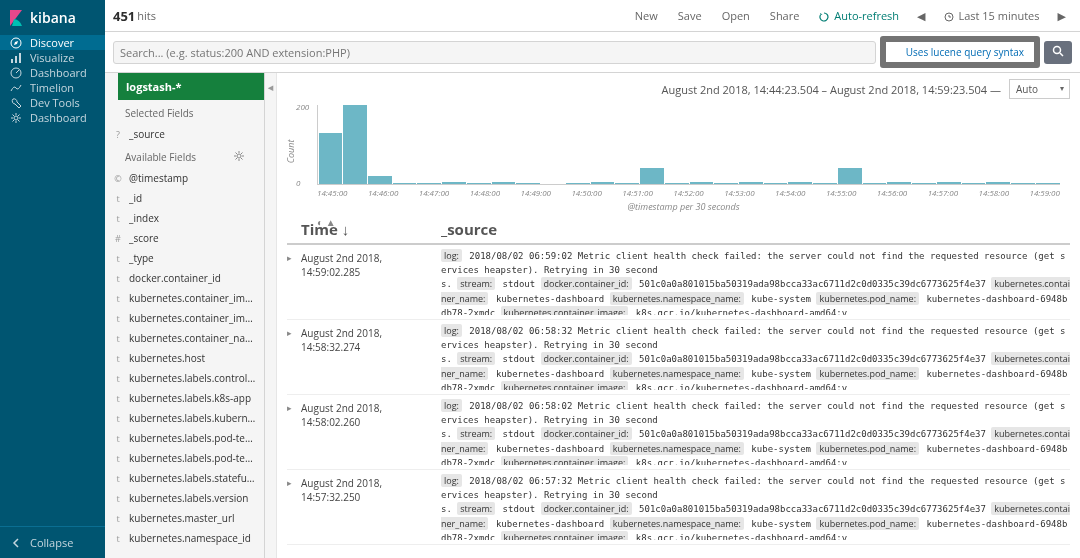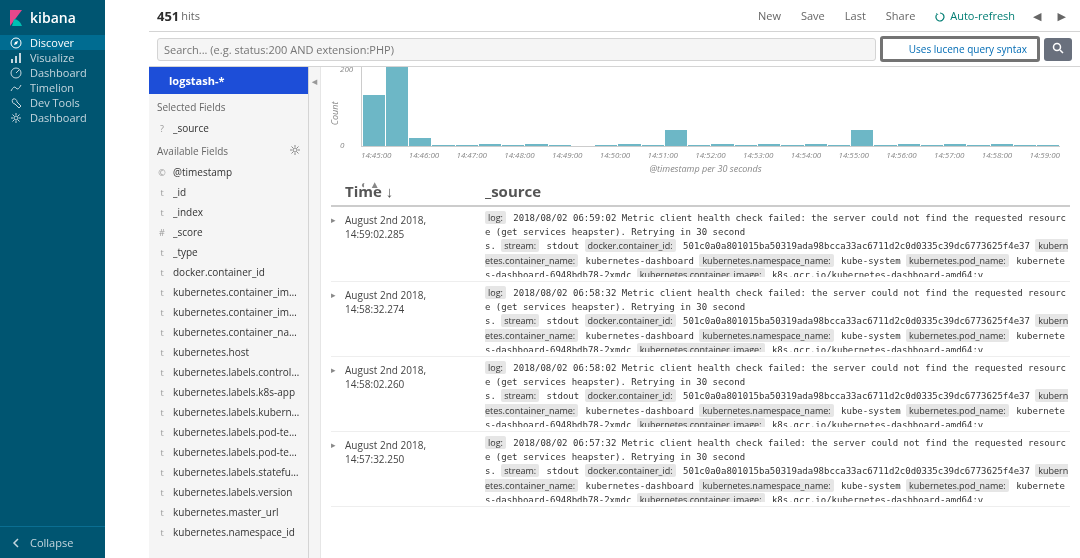--- a/index.html
+++ b/index.html
@@ -1,17 +1,17 @@
 <!DOCTYPE html>
 <html><head>
 <meta charset="utf-8">
 <style>
 * { margin:0; padding:0; box-sizing:border-box; font-family:"Open Sans",Helvetica,Arial,sans-serif; }
 body { width:1080px; height:558px; overflow:hidden; background:#fff; font-size:11px; color:#2d2d2d; }
-.app { display:flex; height:100%;gap:44px; }
+.app { display:flex; height:100%; }
 
 
 .nav { width:105px; background:#005571; color:#c5d6de; flex-shrink:0; display:flex; flex-direction:column; }
 .logo { display:flex; align-items:center; padding:8px 10px; color:#fff; font-size:14px; font-weight:600; }
 .logo svg { margin-right:6px; }
 .nav-item { display:flex; align-items:center; padding:0 10px; cursor:pointer; font-size:11px; }
 .nav-item svg { margin-right:8px; flex-shrink:0; }
 .nav-item.active { background:#006c91; color:#fff; }
 .nav-spacer { flex:1; }
 .collapse { display:flex; align-items:center; padding:8px 10px; font-size:11px; border-top:1px solid #0a6e92; }
@@ -25,34 +25,34 @@
 .top-actions { margin-left:auto; display:flex; align-items:center; gap:4px; }
 .top-link { padding:4px 8px; color:#666; cursor:pointer; }
 .top-link.refresh { color:#017D73; }
 .top-link svg { vertical-align:middle; margin-right:2px; }
 .pager-btn { padding:2px 6px; color:#666; cursor:pointer; }
 
 
 .searchbar { display:flex; align-items:center; padding:4px 8px; border-bottom:1px solid #d4d4d4; gap:4px; }
 .searchbox { flex:1; display:flex; align-items:center; background:#f5f5f5; border:1px solid #d4d4d4; border-radius:3px; padding:3px 6px; }
 .searchbox input { flex:1; border:none; background:transparent; outline:none; font-size:11px; color:#666; }
-.hint-box { font-size:10px; color:#006BB4; padding:3px 10px; border:3px solid #737373; border-radius:3px; cursor:pointer; width:160px; text-align:right; }
+.hint-box { font-size:10px; color:#006BB4; padding:3px 10px; border:6px solid #737373; border-radius:3px; cursor:pointer; width:160px; text-align:right; }
 .search-btn { background:#69707D; color:#fff; padding:4px 8px; border-radius:3px; cursor:pointer; }
 
 
 .filterbar { padding:6px 8px; border-bottom:1px solid #d4d4d4; }
 .add-filter { color:#006BB4; cursor:pointer; font-size:11px; }
 
 
 .body { flex:1; display:flex; overflow:hidden; }
 
 
 .sidebar { width:160px; background:#f5f5f5; border-right:1px solid #d4d4d4; overflow-y:auto; font-size:10px; }
-.index-pattern { background:#1d4ed8; color:#fff; padding:6px 20px; font-weight:700; font-size:11px; }
-.section-hdr { padding:6px 8px 4px; color:#666; font-size:10px; display:flex; justify-content:space-between; align-items:center; }
+.index-pattern { background:#15803d; color:#fff; padding:6px 8px; font-weight:700; font-size:11px;margin-left:13px; }
+.section-hdr { padding:6px 20px 4px; color:#666; font-size:10px; display:flex; justify-content:space-between; align-items:center; }
 .field-row { display:flex; align-items:center; padding:3px 8px; cursor:pointer; color:#333; }
 .field-type { width:10px; color:#999; font-size:9px; margin-right:6px; text-align:center; }
 .field-name { flex:1; white-space:nowrap; overflow:hidden; text-overflow:ellipsis; }
 
 
 .tab-col { width:12px; background:#f5f5f5; border-right:1px solid #e6e6e6; display:flex; align-items:flex-start; justify-content:center; padding-top:6px; color:#999; cursor:pointer; }
 
 
 .results { flex:1; display:flex; flex-direction:column; overflow:hidden; }
 .timerange { display:flex; justify-content:flex-end; align-items:center; padding:6px 10px; gap:8px; font-size:11px; color:#555; }
@@ -149,30 +149,37 @@
   </div>
 
   <div class="main">
 
     <div class="topbar">
       <span class="hits">451</span>
       <span class="hits-lbl">hits</span>
       <div class="top-actions">
         <span class="top-link">New</span>
           <span class="top-link">Save</span>
-          <span class="top-link">Last</span>
+          <span class="top-link">Open</span>
           <span class="top-link">Share</span>
         <span class="top-link refresh">
           <svg width="10" height="10" viewBox="0 0 10 10">
               <path d="M5 1 A4 4 0 1 1 1.5 3" stroke="#017D73" fill="none" stroke-width="1.2"></path>
               <path d="M1 1 L1.5 3 L3.5 2.5" fill="#017D73"></path>
             </svg>
           <span>Auto-refresh</span>
         </span>
         <span class="pager-btn">◀</span>
+        <span class="top-link">
+          <svg width="10" height="10" viewBox="0 0 10 10">
+              <circle cx="5" cy="5" r="4" stroke="#666" fill="none"></circle>
+              <path d="M5 3 V5 H7" stroke="#666" fill="none"></path>
+            </svg>
+          <span>Last 15 minutes</span>
+        </span>
         <span class="pager-btn">▶</span>
       </div>
     </div>
 
     <div class="searchbar">
       <div class="searchbox">
         <input placeholder="Search... (e.g. status:200 AND extension:PHP)" style="">
       </div>
       <div class="hint-box">Uses lucene query syntax</div>
       <div class="search-btn">
@@ -282,20 +289,28 @@
             <div class="field-row">
               <span class="field-type">t</span>
               <span class="field-name">kubernetes.namespace_id</span>
             </div>
           </div>
       </div>
 
       <div class="tab-col">◂</div>
 
       <div class="results">
+        <div class="timerange">
+          <span>August 2nd 2018, 14:44:23.504 – August 2nd 2018, 14:59:23.504 —</span>
+          <div class="sel-wrap">
+            <select class="interval-sel">
+              <option>Auto</option>
+            </select>
+          </div>
+        </div>
 
         <div class="histo">
           <div class="y-label">Count</div>
           <div class="chart-canvas">
             <div class="ytick" style="top:-4px">200</div>
             <div class="ytick" style="bottom:-4px">0</div>
             <div class="bars" id="bars">
                 <div class="bar" style="height:64.28571428571429%"></div>
                 <div class="bar" style="height:100%"></div>
                 <div class="bar" style="height:9.523809523809524%"></div>

